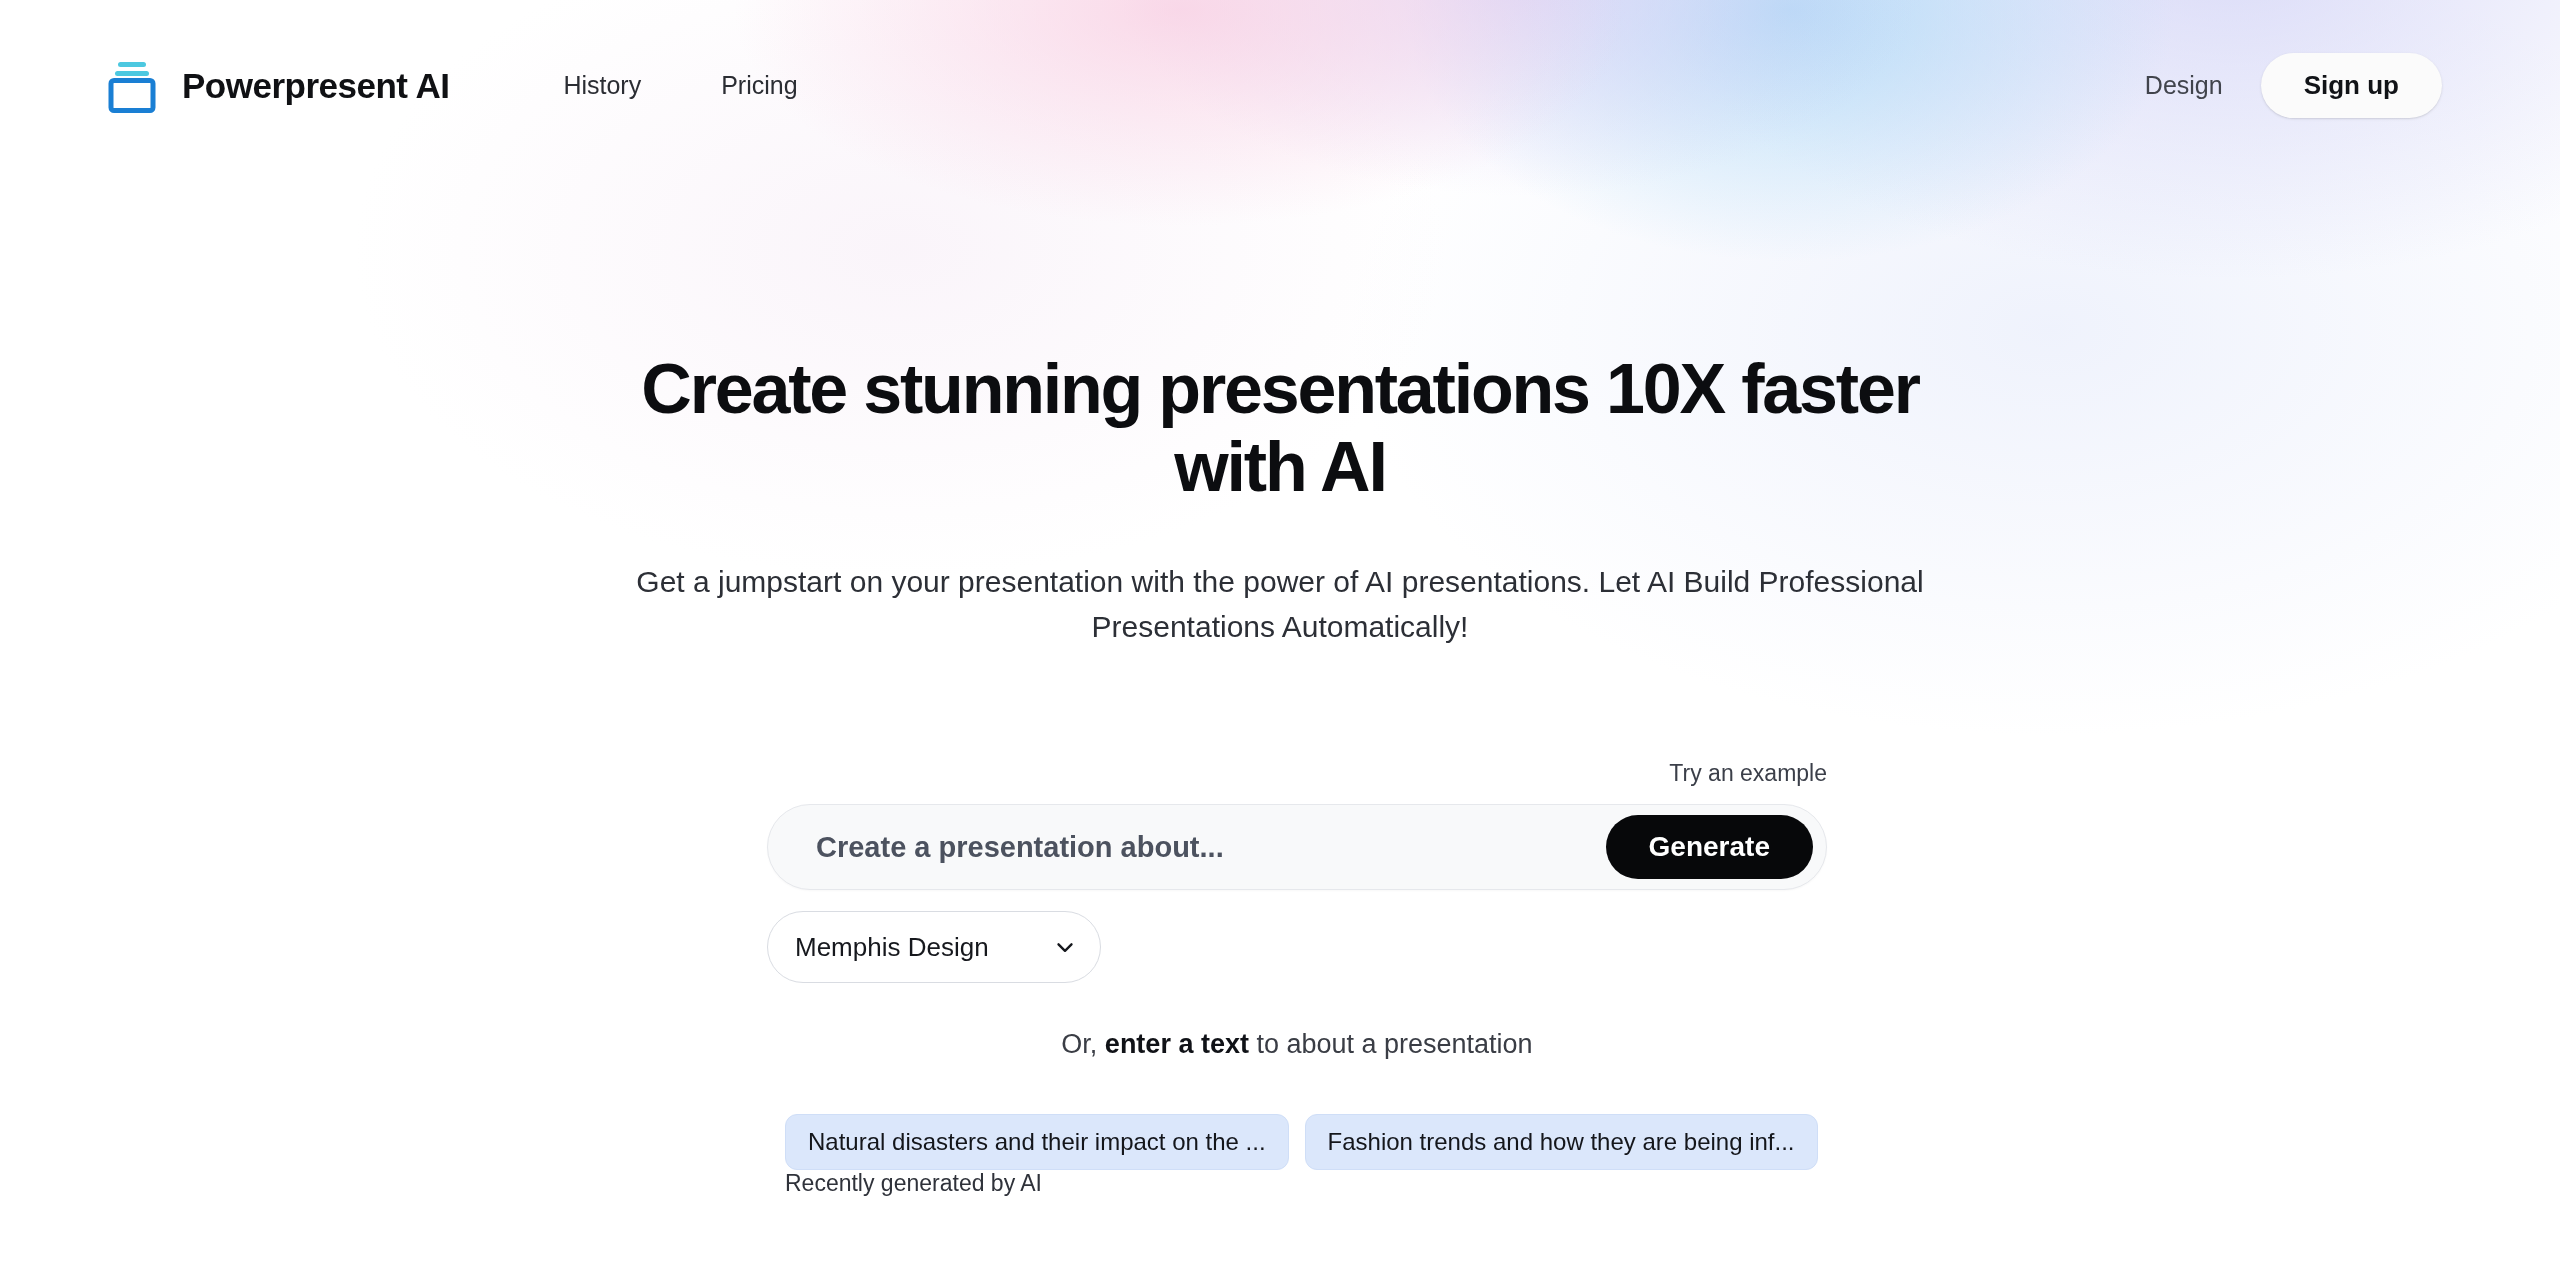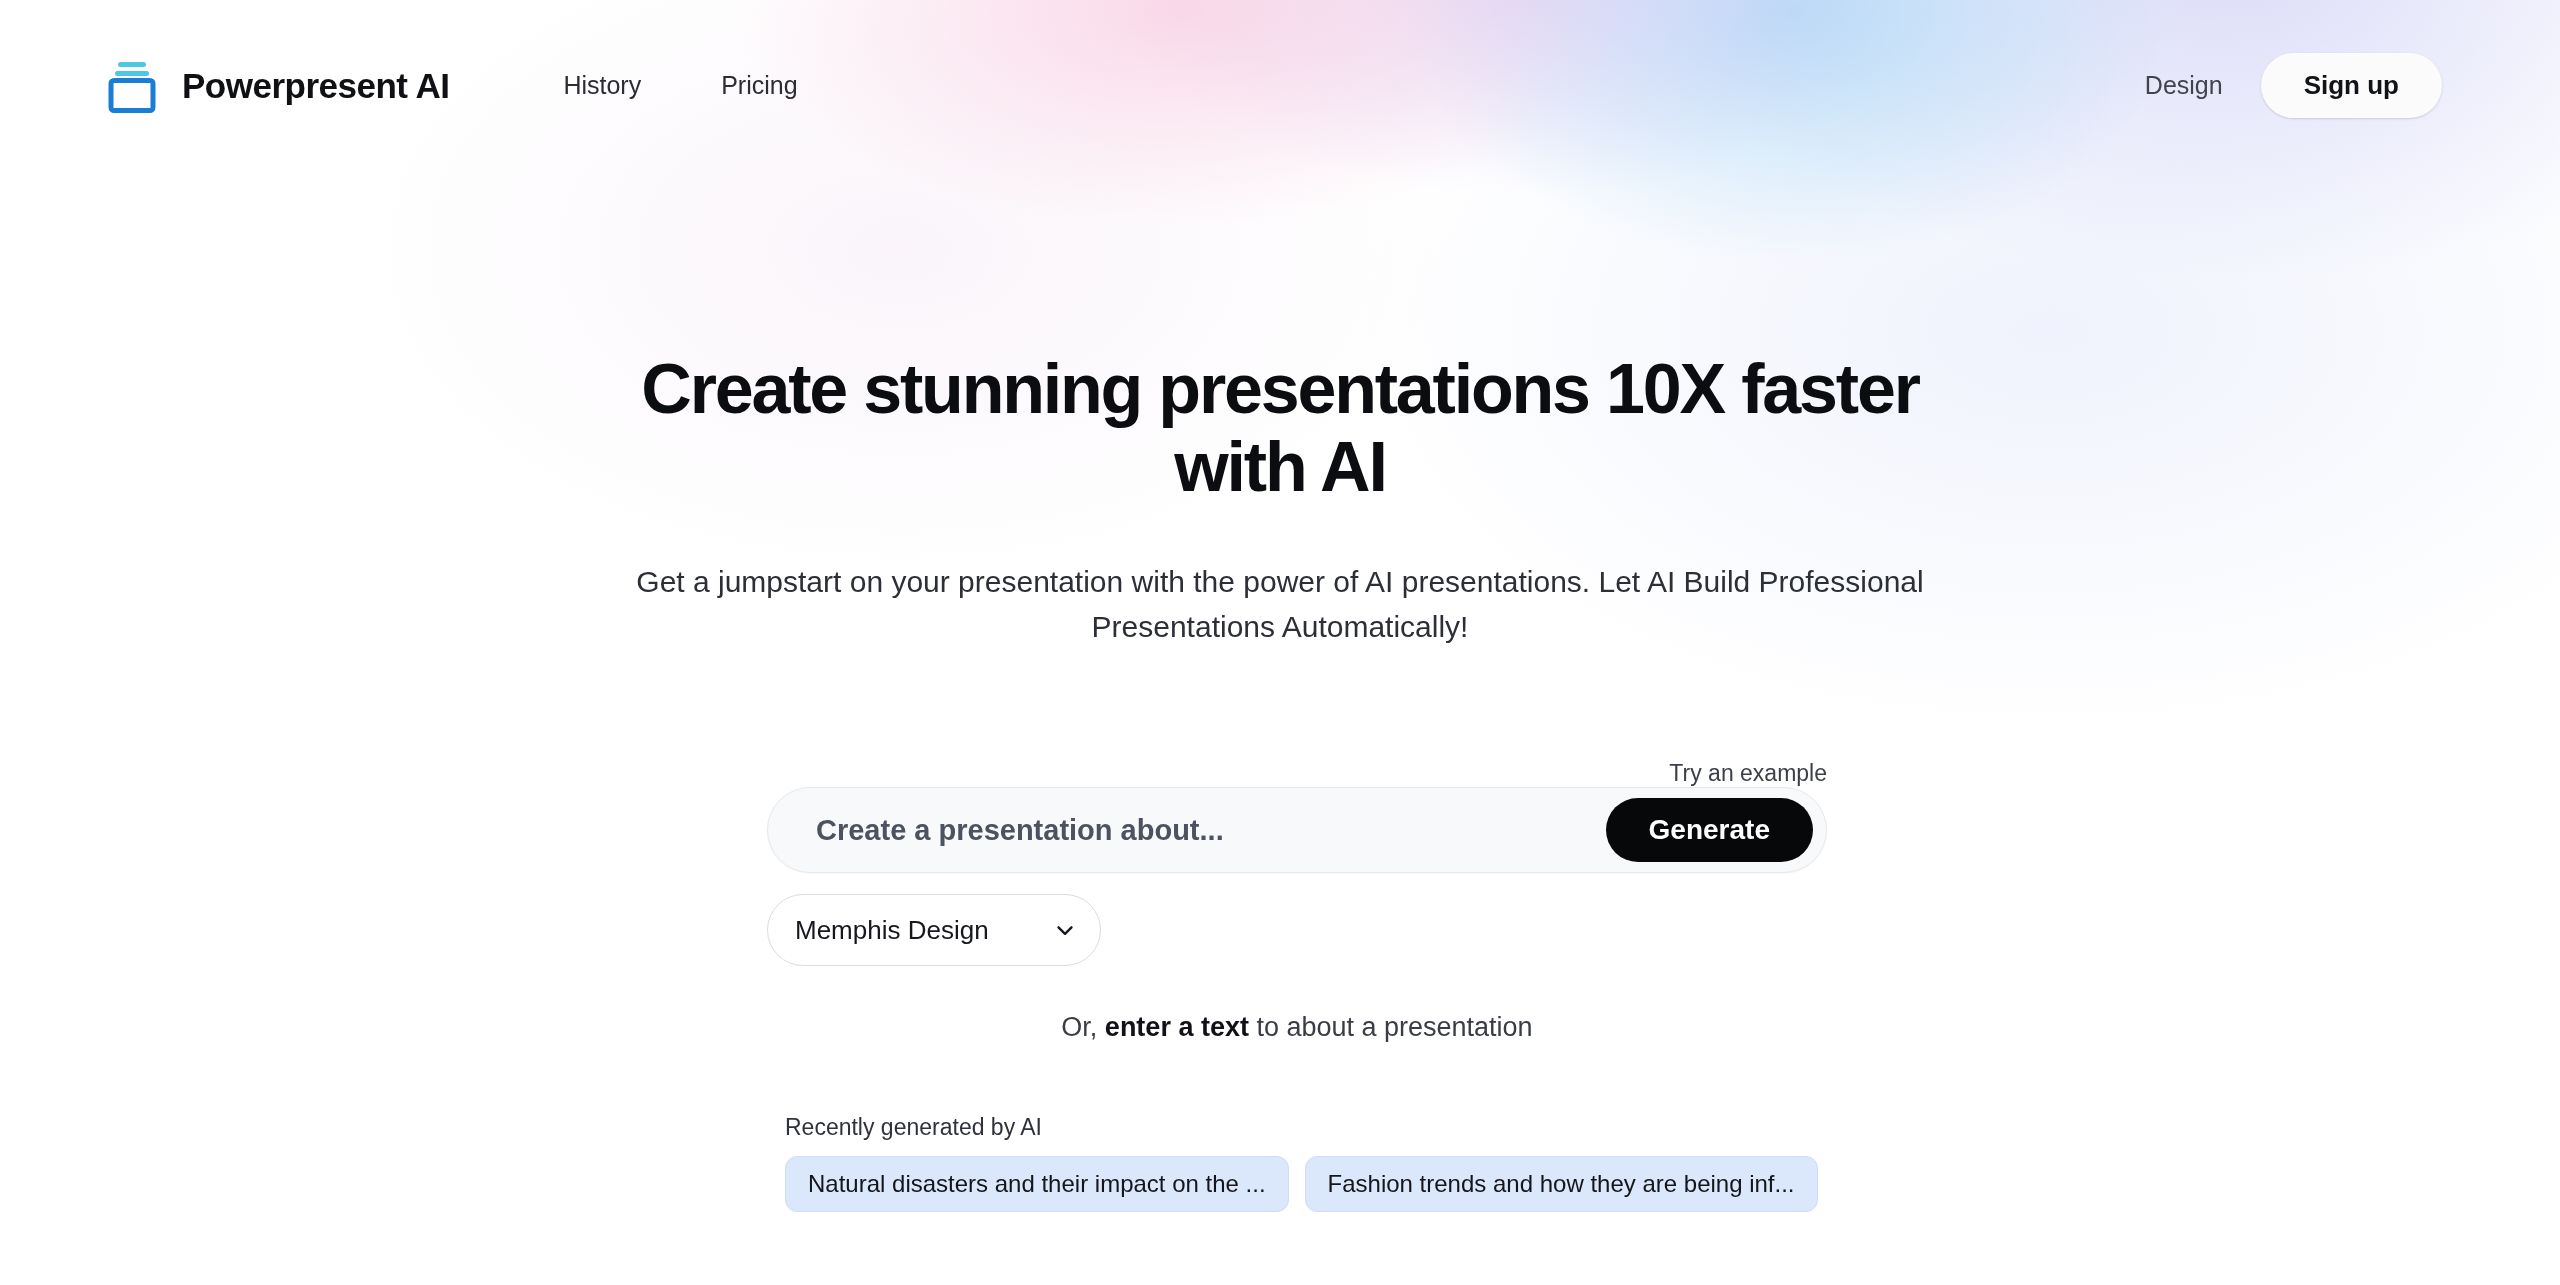--- a/index.html
+++ b/index.html
@@ -140,21 +140,21 @@
     position: absolute;
     top: 760px;
     left: 767px;
     width: 1060px;
   }
 
   #try-example {
     font-size: 23px;
     color: #3b3f49;
     text-align: right;
-    margin-bottom: 0;
+    margin-bottom: 17px;
     cursor: pointer;
     display: block;
   }
 
   #prompt-bar {
     display: flex;
     align-items: center;
     height: 86px;
     background: #f8f9fa;
     border: 1.5px solid #e6e8ec;
@@ -305,20 +305,20 @@
       </span>
     </div>
 
     <div id="alt-line">
       <span>Or, </span><span class="alt-strong">enter a text</span><span> to about a presentation</span>
     </div>
 
   </section>
 
   <section id="recent">
-    <div id="recent-label">Recently generated by AI</div>
     <div id="recent-chips">
       <button class="recent-chip">Natural disasters and their impact on the ...</button>
       <button class="recent-chip">Fashion trends and how they are being inf...</button>
     </div>
+    <div id="recent-label">Recently generated by AI</div>
   </section>
 
 </div>
 
 </body></html>

